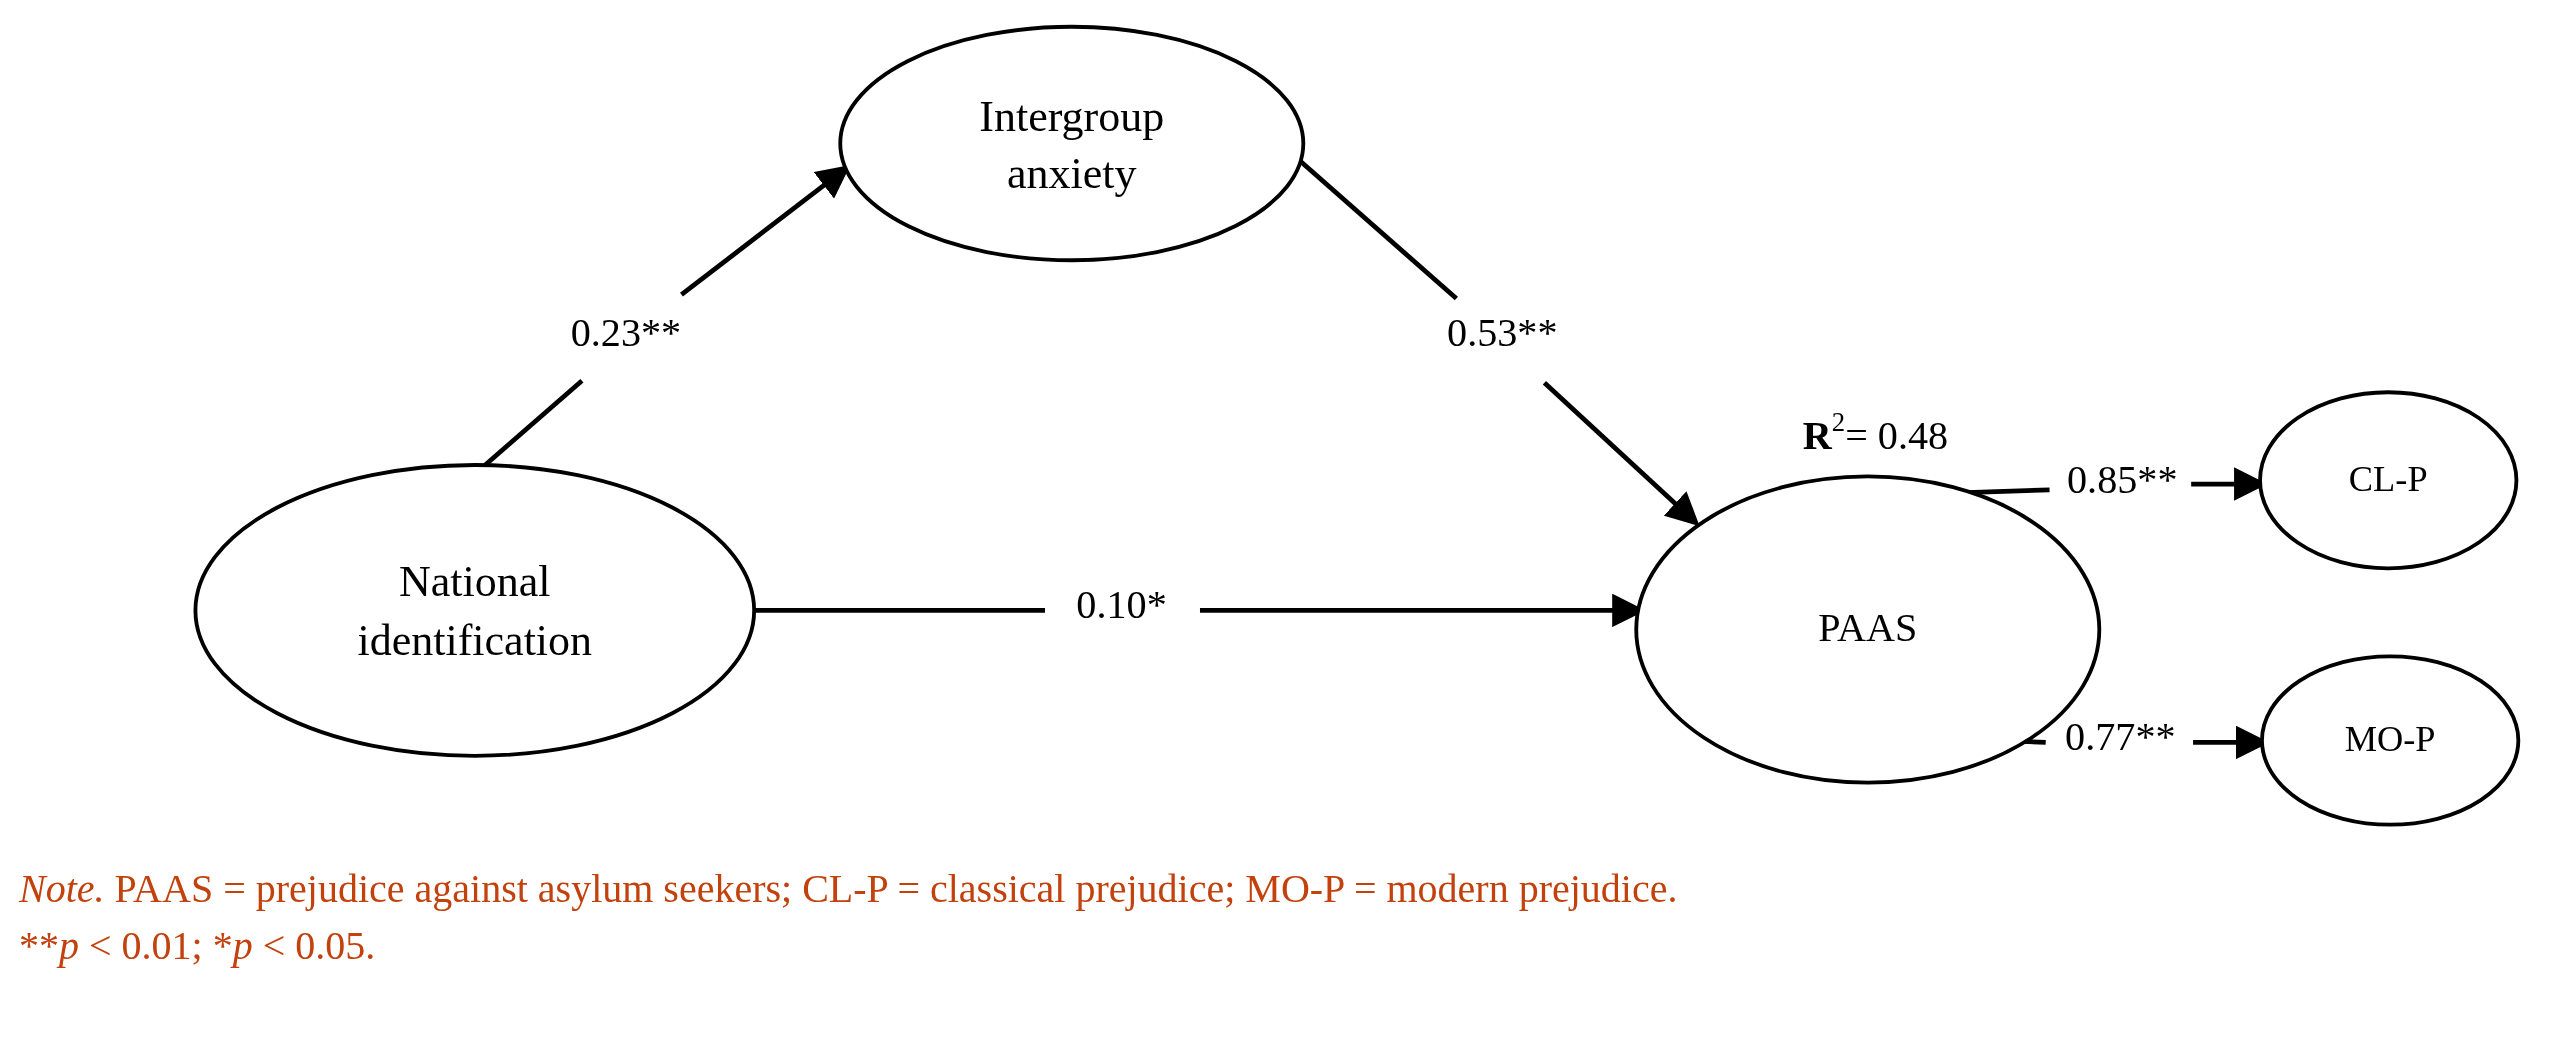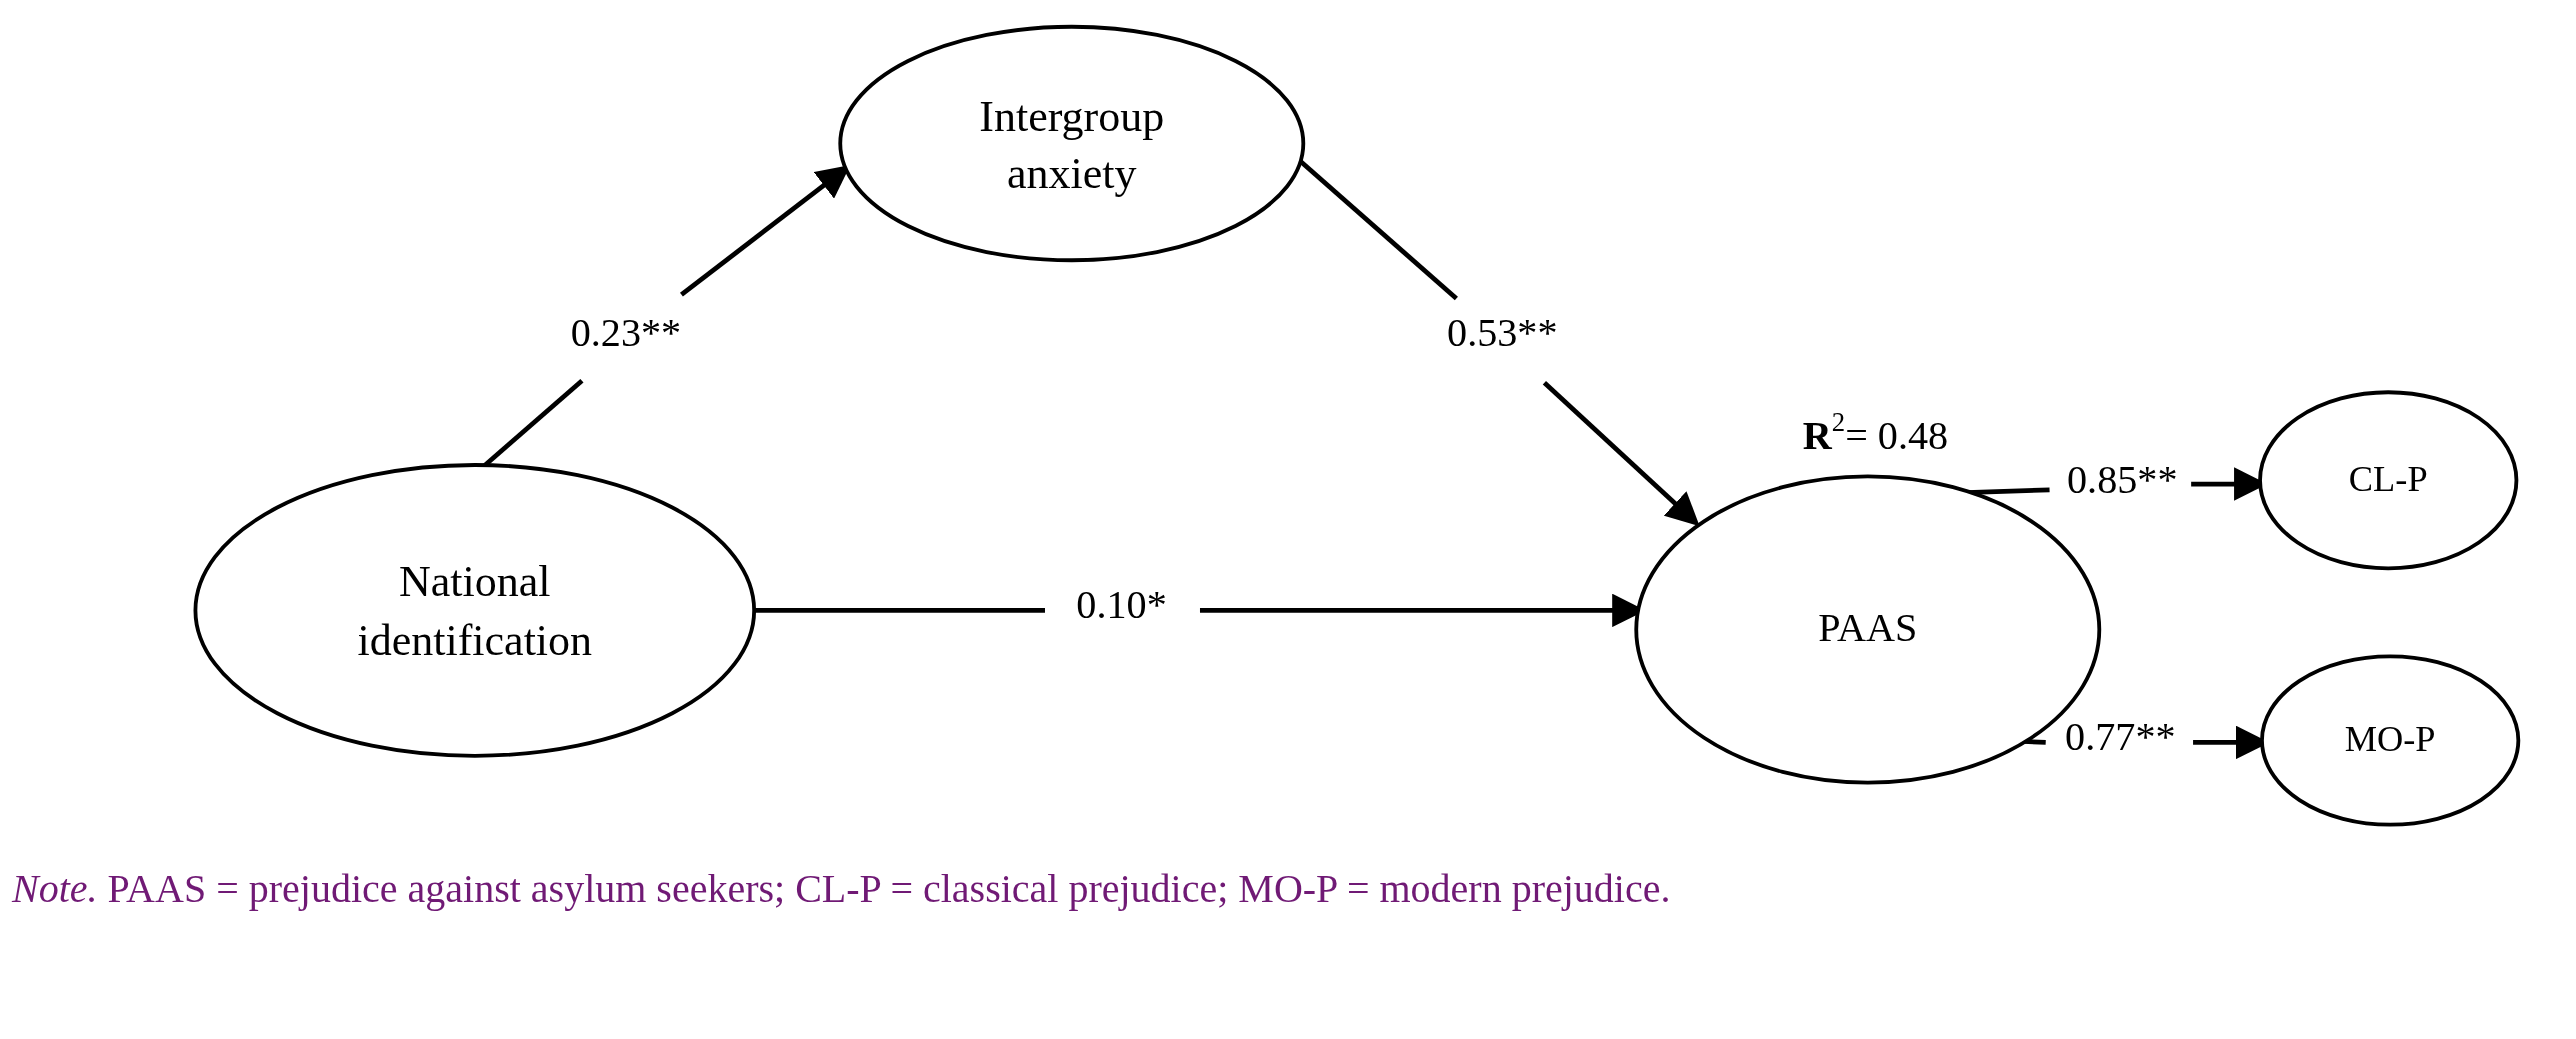--- a/index.html
+++ b/index.html
@@ -55,26 +55,26 @@
     stroke: #000000;
     stroke-width: 4;
   }
   .edge-line {
     stroke: #000000;
     stroke-width: 5;
     fill: none;
   }
   .note-block {
     position: absolute;
-    left: 12px;
+    left: 19px;
     top: 861px;
     width: 2488px;
     font-size: 40px;
     line-height: 1.42;
-    color: #701a75;
+    color: #c2410c;
   }
   .note-line { white-space: nowrap; }
   .note-italic { font-style: italic; }
 </style>
 </head>
 <body>
 
 <div id="page">
 
   <svg id="diagram" viewBox="0 0 2692 1086">
@@ -141,16 +141,17 @@
     </g>
 
     <g>
       <ellipse class="ellipse-shape" cx="2498" cy="774" rx="134" ry="88"></ellipse>
       <text class="node-label node-label-sm" x="2498" y="776">MO-P</text>
     </g>
   </svg>
 
   <div class="note-block">
     <div class="note-line"><span class="note-italic">Note.</span><span> PAAS = prejudice against asylum seekers; CL-P = classical prejudice; MO-P = modern prejudice.</span></div>
+    <div class="note-line"><span>**</span><span class="note-italic">p</span><span> &lt; 0.01; </span><span>*</span><span class="note-italic">p</span><span> &lt; 0.05.</span></div>
   </div>
 
 </div>
 
 
 </body></html>

